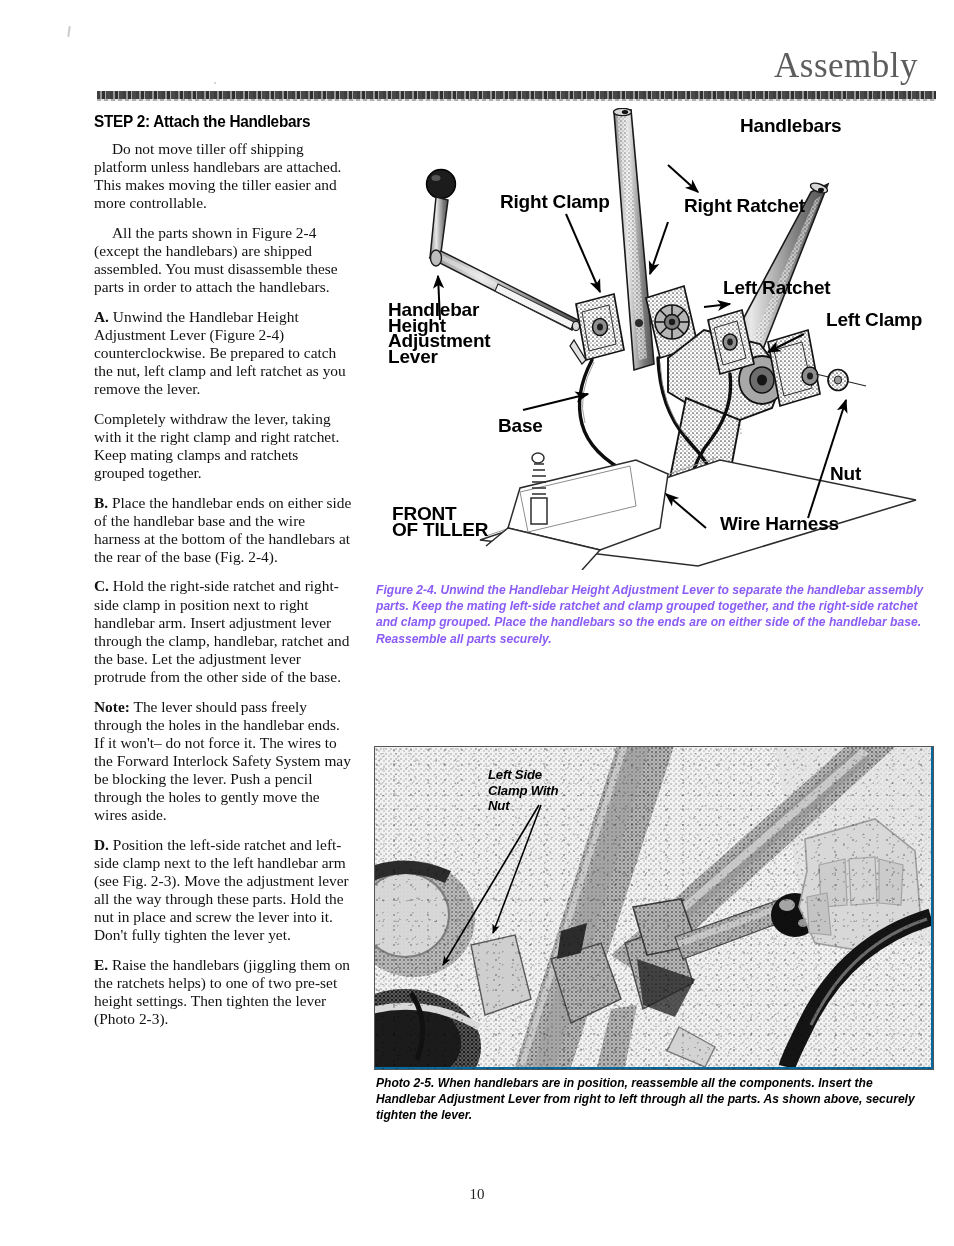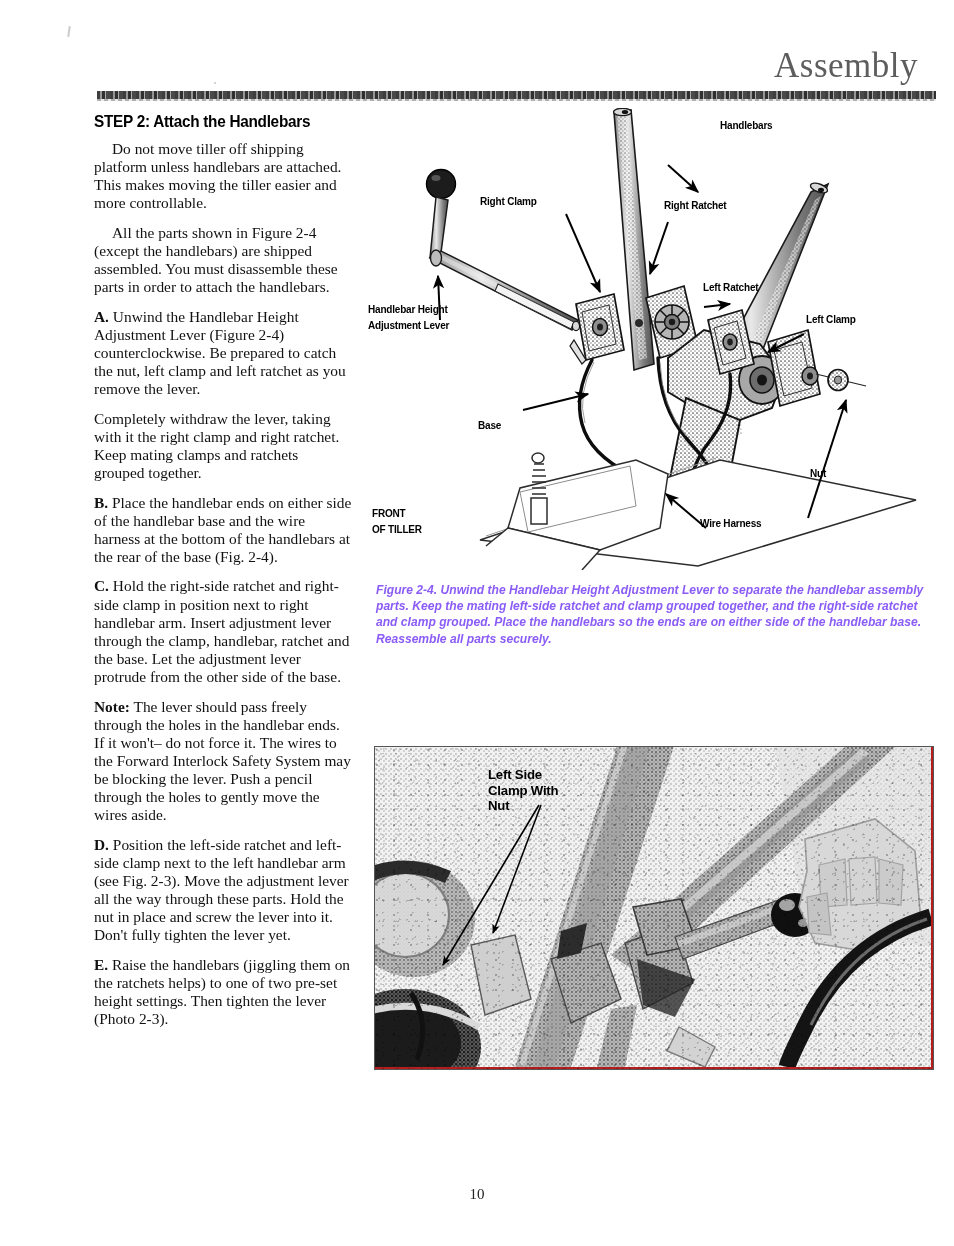--- a/index.html
+++ b/index.html
@@ -59,21 +59,21 @@
   .fig-cap{
     position:absolute;left:376px;top:582px;width:552px;
     font-family:"Liberation Sans",sans-serif;
     font-style:italic;font-weight:bold;
     font-size:12.1px;line-height:16.2px;color:#8b5cf6;
   }
 
   
   .photo-frame{
     position:absolute;left:374px;top:746px;width:558px;height:322px;
-    border:1px solid #555;background:#b91c1c;overflow:hidden;
+    border:1px solid #555;background:#0369a1;overflow:hidden;font-style:italic;
   }
   .photo-cap{
     position:absolute;left:376px;top:1075px;width:556px;
     font-family:"Liberation Sans",sans-serif;
     font-style:italic;font-weight:bold;
     font-size:12.1px;line-height:16.2px;color:#000;
   }
 
   
   .ph{position:absolute;}
@@ -95,22 +95,22 @@
     position:absolute;
     font-family:"Liberation Sans",sans-serif;
     font-weight:bold;font-size:13.2px;line-height:15.5px;color:#000;
     letter-spacing:-.2px;
   }
 
   
   .callout{
     position:absolute;
     font-family:"Liberation Sans",sans-serif;
-    font-weight:bold;font-size:10px;line-height:15.6px;color:#000;
-    letter-spacing:-.2px;white-space:nowrap;
+    font-weight:bold;font-size:19px;line-height:15.6px;color:#000;
+    letter-spacing:-.2px;white-space:nowrap;margin-left:20px;
   }
   .callout.two{white-space:normal;}
 
   .pgnum{
     position:absolute;left:0;right:0;top:1186px;text-align:center;
     font-family:"Liberation Serif",serif;font-size:15px;color:#222;
   }
   svg{display:block;}
 </style>
 </head>
@@ -397,16 +397,17 @@
     </svg>
     <div class="grain"></div>
 
     <div class="ph-label" style="left:113px;top:20px;">
       <div>Left Side</div>
       <div>Clamp With</div>
       <div>Nut</div>
     </div>
   </div>
 
+  <div class="photo-cap">Photo 2-5.  When handlebars are in position, reassemble all the components.  Insert the Handlebar Adjustment Lever from right to left  through all the parts.  As shown above, securely tighten the lever.</div>
 
   <div class="pgnum">10</div>
 
 </div>
 
 </body></html>

